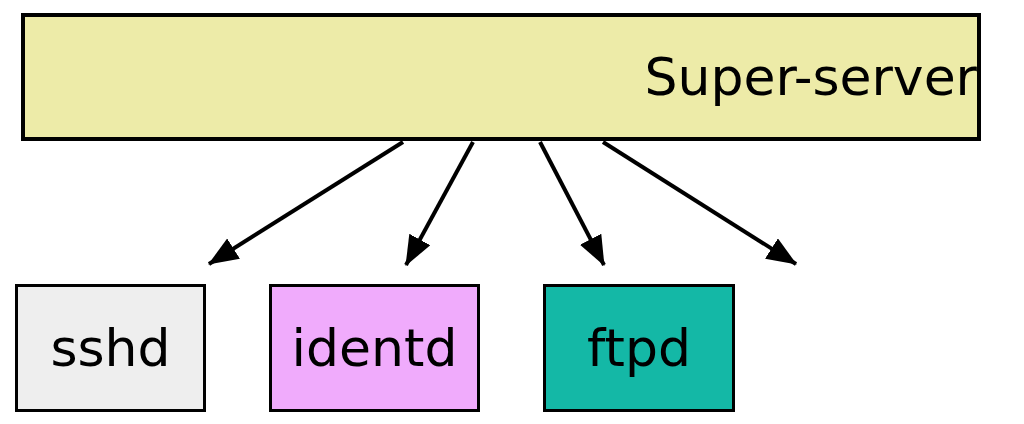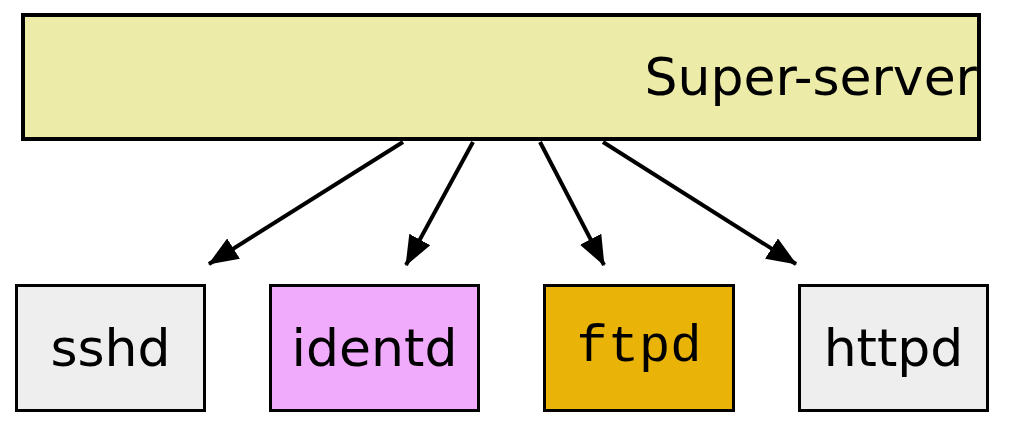--- a/index.html
+++ b/index.html
@@ -78,21 +78,18 @@
   </div>
 
   <div class="node node-child node-sshd" style="background: rgb(238, 238, 238);">
     <span>sshd</span>
   </div>
 
   <div class="node node-child node-identd" style="background: #f0abfc;">
     <span>identd</span>
   </div>
 
-  <div class="node node-child node-ftpd" style="background: #eab308; font-family: Liberation Mono, monospace;">
+  <div class="node node-child node-ftpd" style="background: #14b8a6;">
     <span>ftpd</span>
   </div>
 
-  <div class="node node-child node-httpd" style="background: rgb(238, 238, 238);">
-    <span>httpd</span>
-  </div>
 
 </div>
 
 </body></html>

